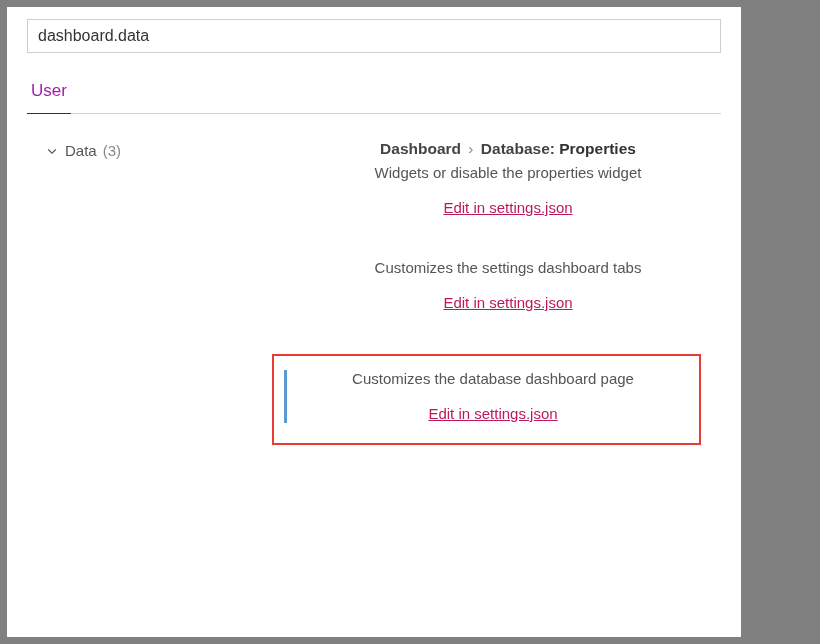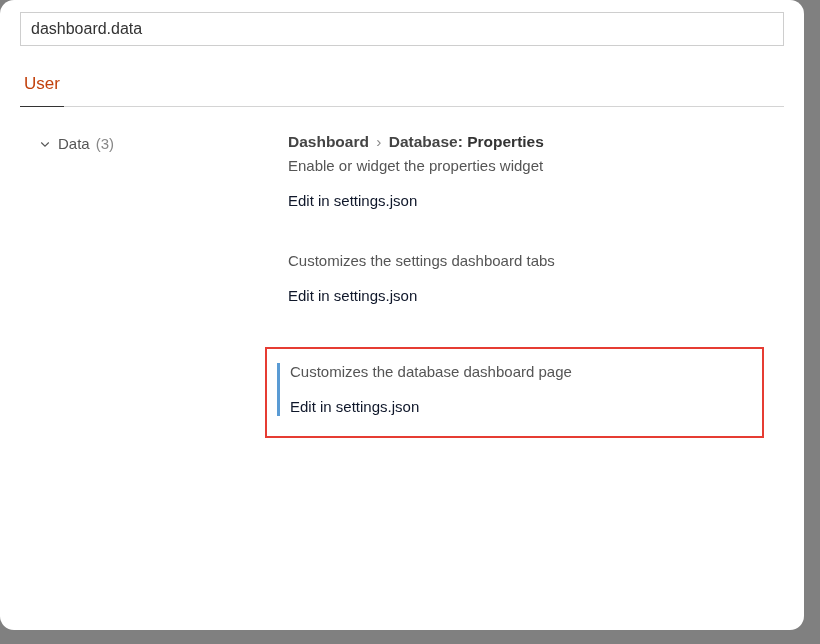--- a/index.html
+++ b/index.html
@@ -9,24 +9,24 @@
     }
     body {
       font-family: "Segoe UI", -apple-system, BlinkMacSystemFont, sans-serif;
       background: #808080;
       width: 820px;
       height: 644px;
       overflow: hidden;
     }
     .window {
       background: #ffffff;
-      width: 804px;
+      margin: 7px;
+      width: 734px;
       height: 630px;
       padding: 12px 20px 20px 20px;
-      border-radius: 14px;
     }
     .search-input {
       width: 100%;
       height: 34px;
       border: 1px solid #cecece;
       padding: 0 10px;
       font-size: 16px;
       color: #333;
       font-family: inherit;
       outline: none;
@@ -37,21 +37,21 @@
       margin-top: 18px;
     }
     .tab {
       padding: 10px 4px 12px 4px;
       font-size: 17px;
       color: #333;
       cursor: pointer;
       position: relative;
     }
     .tab.active {
-      color: #c2410c;
+      color: #a21caf;
     }
     .tab.active::after {
       content: "";
       position: absolute;
       left: 0;
       right: 0;
       bottom: -1px;
       height: 1.5px;
       background: #333;
     }
@@ -94,20 +94,21 @@
       color: #333;
       cursor: pointer;
     }
     .settings-list {
       flex: 1;
       padding-top: 6px;
     }
     .setting-item {
       margin-bottom: 42px;
       padding-left: 8px;
+      text-align: center;
     }
     .setting-title {
       font-size: 15.5px;
       color: #333;
       margin-bottom: 6px;
     }
     .setting-title .breadcrumb-part {
       font-weight: 600;
       color: #444;
     }
@@ -120,21 +121,22 @@
       font-weight: 700;
       color: #333;
     }
     .setting-description {
       font-size: 15px;
       color: #555;
       margin-bottom: 18px;
     }
     .edit-link {
       font-size: 15px;
-      color: #0f172a;
+      color: #be185d;
+      text-decoration: underline;
       cursor: pointer;
     }
     .highlighted-box {
       border: 2.5px solid #e63c33;
       padding: 14px 10px 20px 10px;
       margin-left: -15px;
       margin-right: 20px;
     }
     .highlighted-box .setting-item {
       border-left: 3px solid #5a9bd4;
@@ -167,21 +169,21 @@
 
     <div class="settings-list">
 
       <div class="setting-item">
         <div class="setting-title">
           <span class="breadcrumb-part">Dashboard</span>
           <span class="breadcrumb-sep">›</span>
           <span class="breadcrumb-part">Database:</span>
           <span class="setting-name">Properties</span>
         </div>
-        <div class="setting-description">Enable or widget the properties widget</div>
+        <div class="setting-description">Widgets or disable the properties widget</div>
         <span class="edit-link">Edit in settings.json</span>
       </div>
 
       <div class="setting-item">
         <div class="setting-description">Customizes the settings dashboard tabs</div>
         <span class="edit-link">Edit in settings.json</span>
       </div>
 
       <div class="highlighted-box">
         <div class="setting-item">

